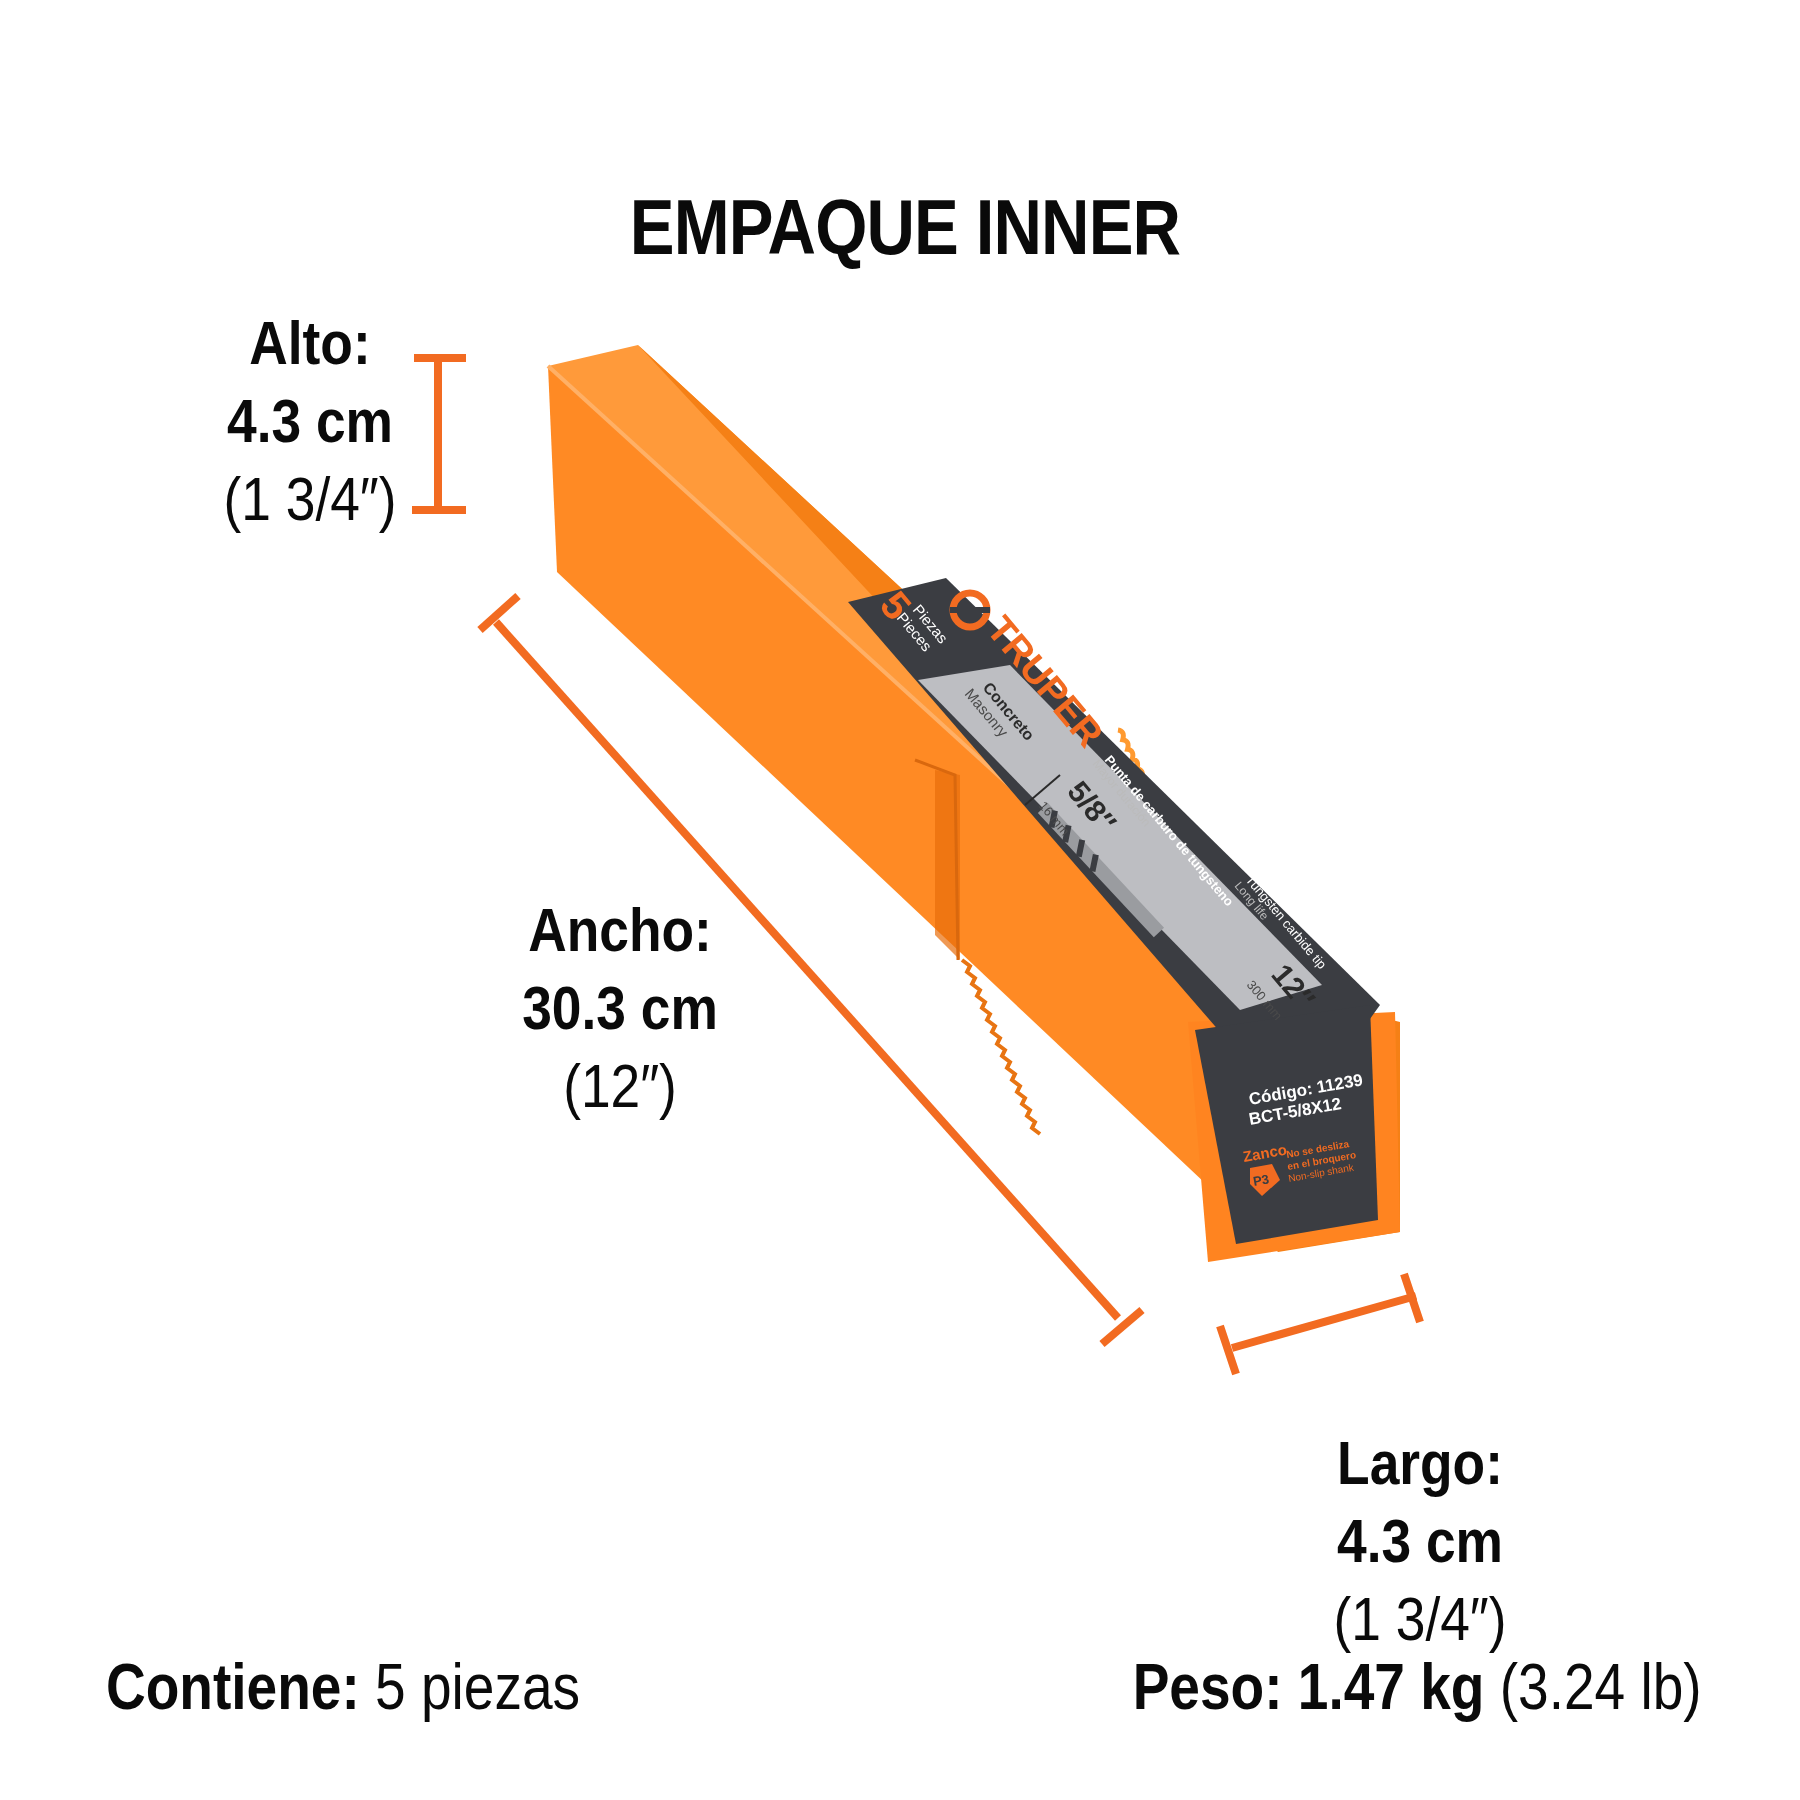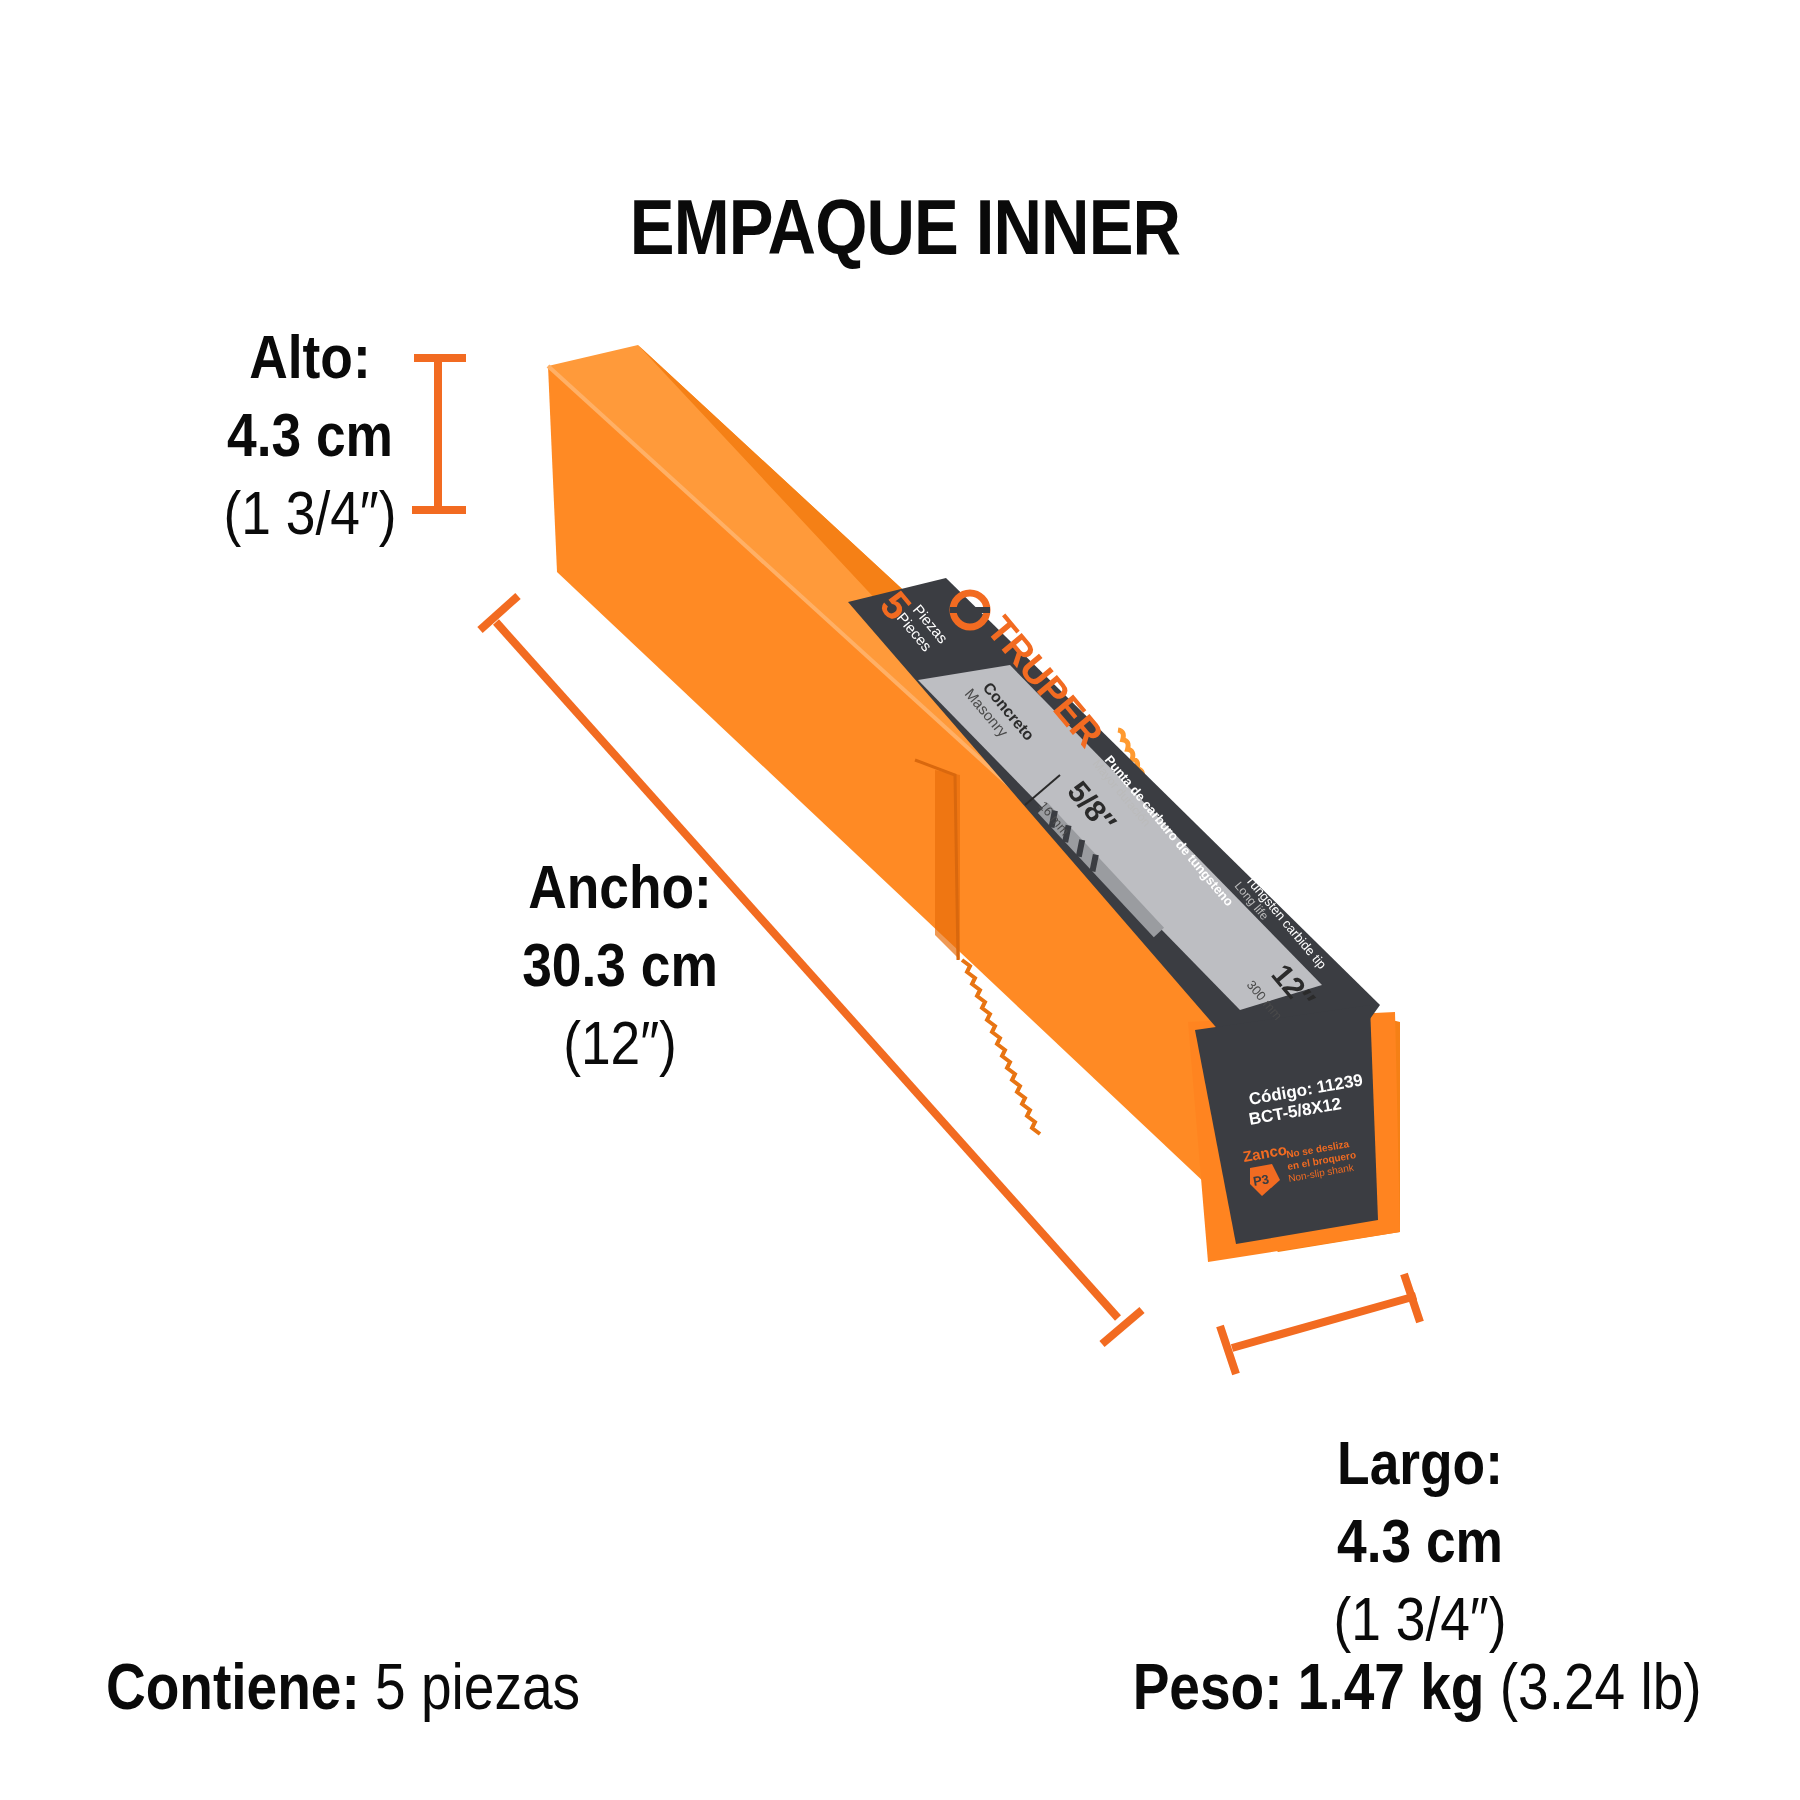--- a/index.html
+++ b/index.html
@@ -5,22 +5,22 @@
   html, body { margin:0; padding:0; background:#ffffff; }
   body { width:1800px; height:1800px; position:relative; overflow:hidden;
          font-family:"Liberation Sans", "DejaVu Sans", sans-serif; color:#0a0a0a; }
   .txt { position:absolute; font-weight:700; letter-spacing:-1px; text-align:center; white-space:nowrap;
          font-family:"Liberation Sans", sans-serif; transform:scaleX(0.86); transform-origin:center top; }
   #title { left:0; width:1810px; top:182px; font-size:78px; }
   .dimblock { position:absolute; text-align:center; font-family:"Liberation Sans", sans-serif; }
   .dimblock .l1, .dimblock .l2 { font-weight:700; font-size:62px; line-height:78px; display:block; }
   .dimblock .l3 { font-weight:400; font-size:62px; line-height:78px; display:block; }
   .dimblock > span { transform:scaleX(0.86); }
-  #alto  { left:160px;  top:318px; width:300px; }
-  #ancho { left:470px;  top:848px; width:300px; }
+  #alto  { left:160px;  top:304px; width:300px; }
+  #ancho { left:470px;  top:891px; width:300px; }
   #largo { left:1270px; top:1424px; width:300px; }
   .footer { position:absolute; font-size:64px; top:1650px; white-space:nowrap; font-family:"Liberation Sans", sans-serif; }
   .footer b { font-weight:700; }
   .footer span.v { font-weight:400; }
   #contiene { left:106px; transform:scaleX(0.86); transform-origin:left top; }
   #peso { right:98px; transform:scaleX(0.86); transform-origin:right top; }
   svg.art { position:absolute; left:0; top:0; width:1800px; height:1800px; }
 </style>
 </head>
 <body>

